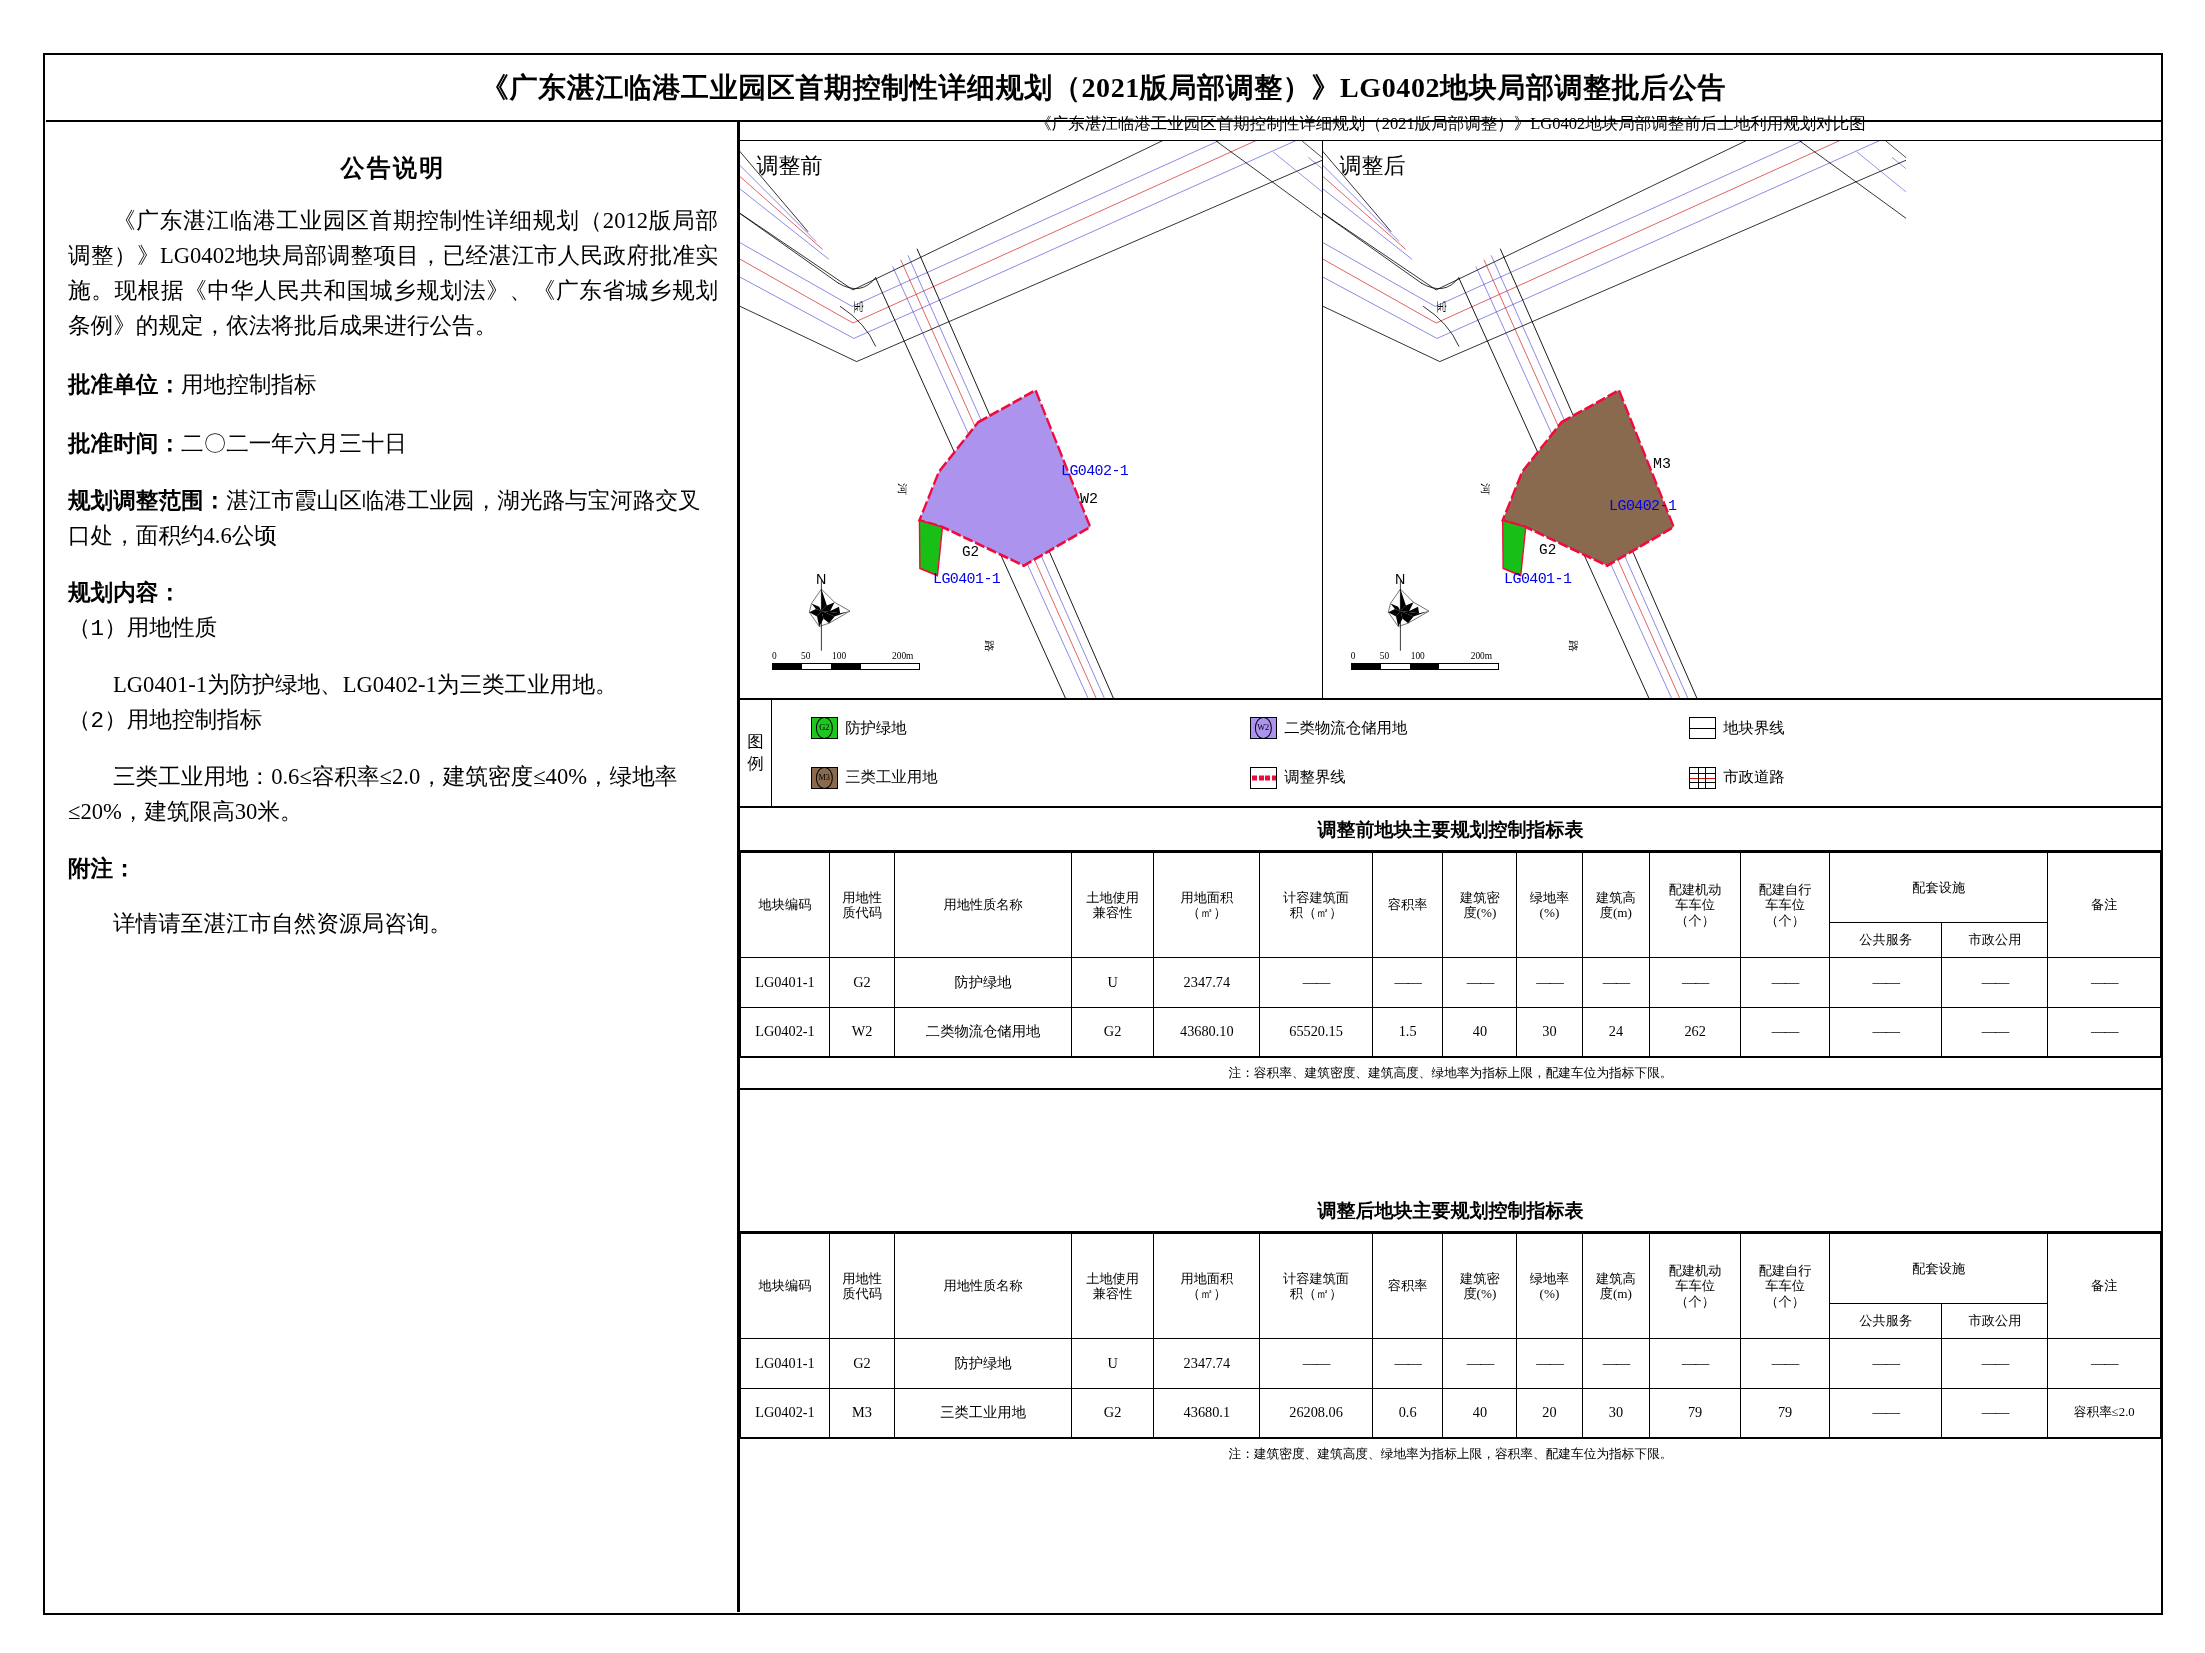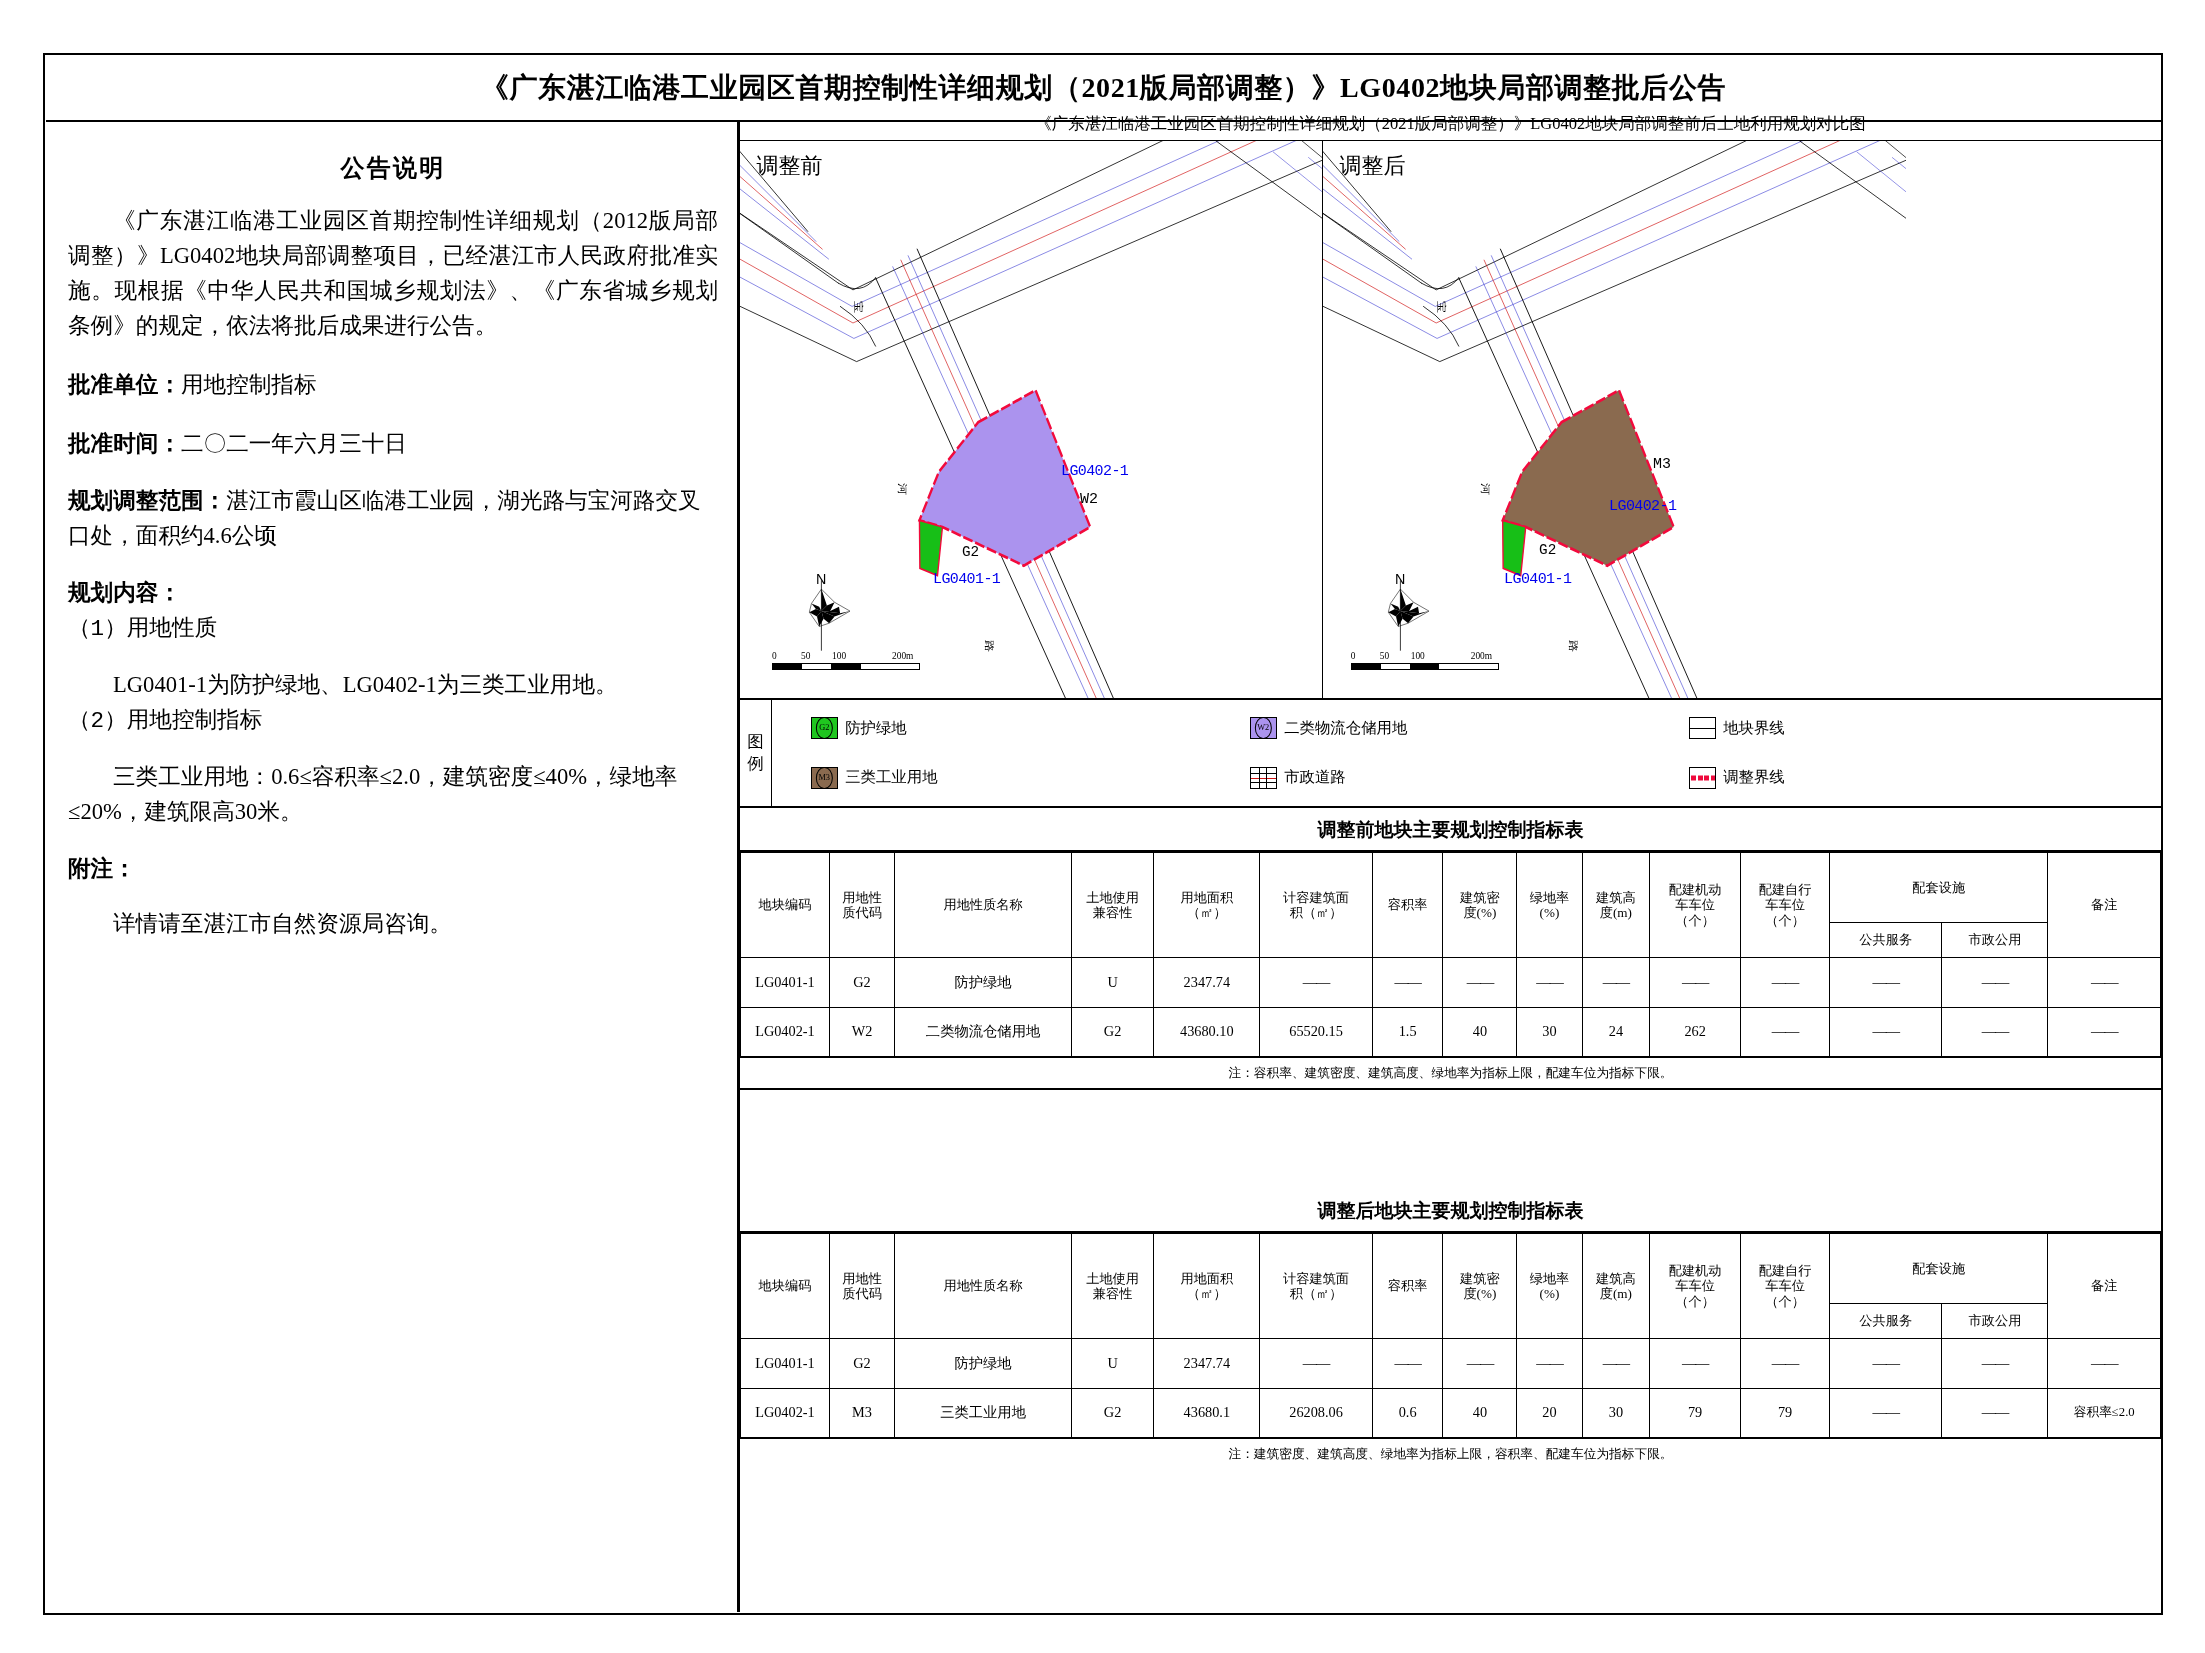--- a/index.html
+++ b/index.html
@@ -321,35 +321,35 @@
 
         <div class="lg-item">
           <span class="sw" style="background:#8a6a4f;">
             <span class="ell"></span>
               <span class="code">M3</span>
           </span>
           <span class="lg-txt">三类工业用地</span>
         </div>
 
         <div class="lg-item">
+          <span class="sw sw-adj">
+              <span class="dash"></span>
+            </span>
+          <span class="lg-txt">调整界线</span>
+        </div>
+
+        <div class="lg-item">
           <span class="sw sw-road">
             <span class="rl" style="top:28%"></span>
               <span class="rl" style="top:50%;background:#d01010;"></span>
               <span class="rl" style="top:72%"></span>
             <span class="vl" style="left:34%"></span>
               <span class="vl" style="left:62%"></span>
           </span>
           <span class="lg-txt">市政道路</span>
-        </div>
-
-        <div class="lg-item">
-          <span class="sw sw-adj">
-              <span class="dash"></span>
-            </span>
-          <span class="lg-txt">调整界线</span>
         </div>
 
       </div>
     </div>
 
     <div class="tblwrap" style="top:701px;">
       <div class="tbl-title">调整前地块主要规划控制指标表</div>
       <table class="ctl">
         <colgroup>
           <col class="col-a">

